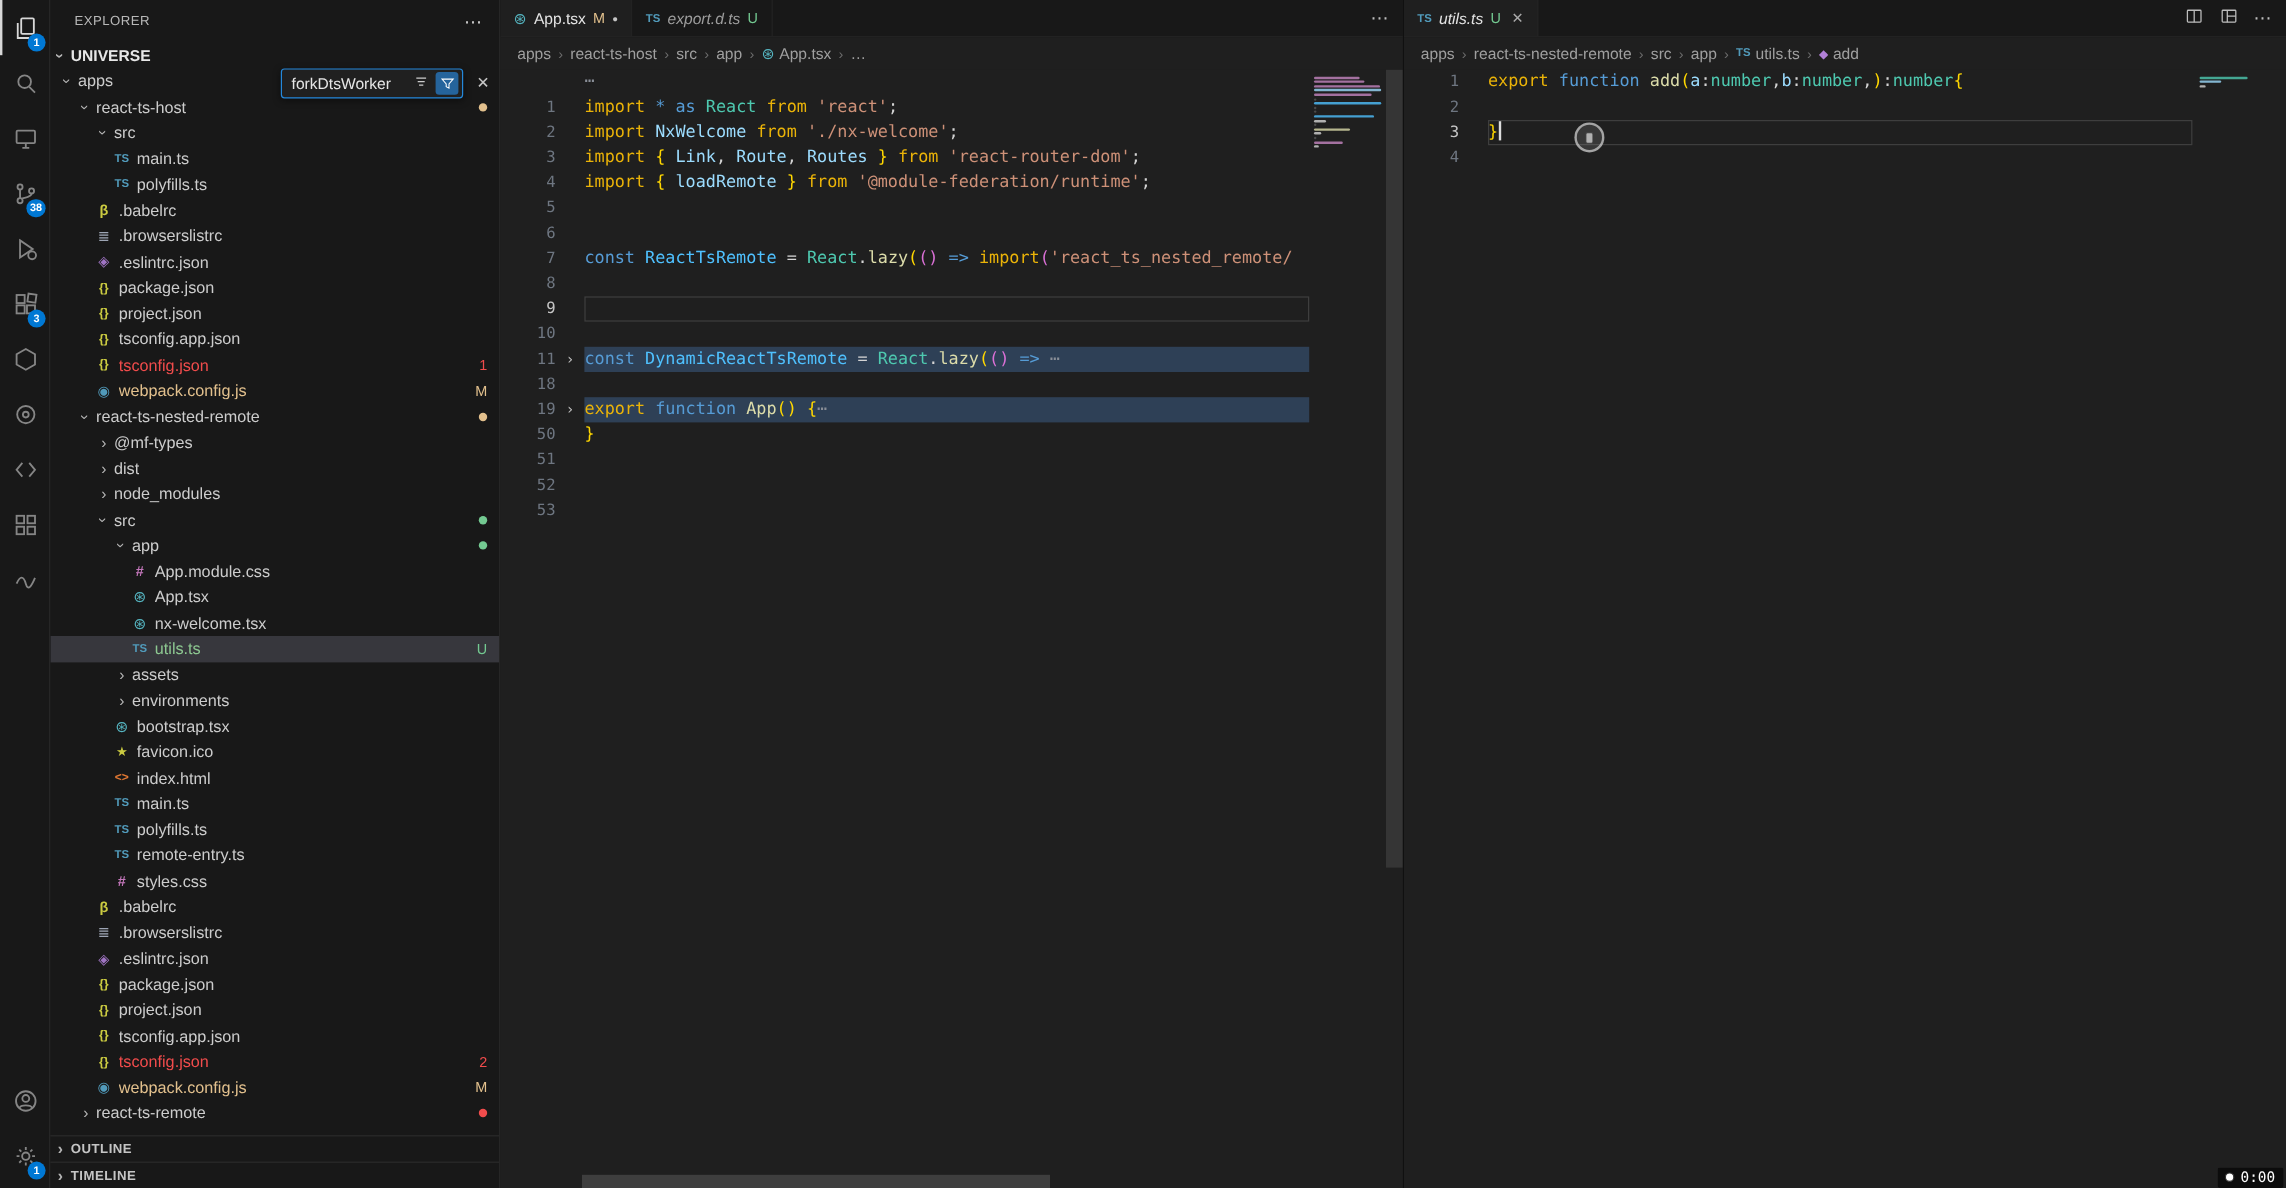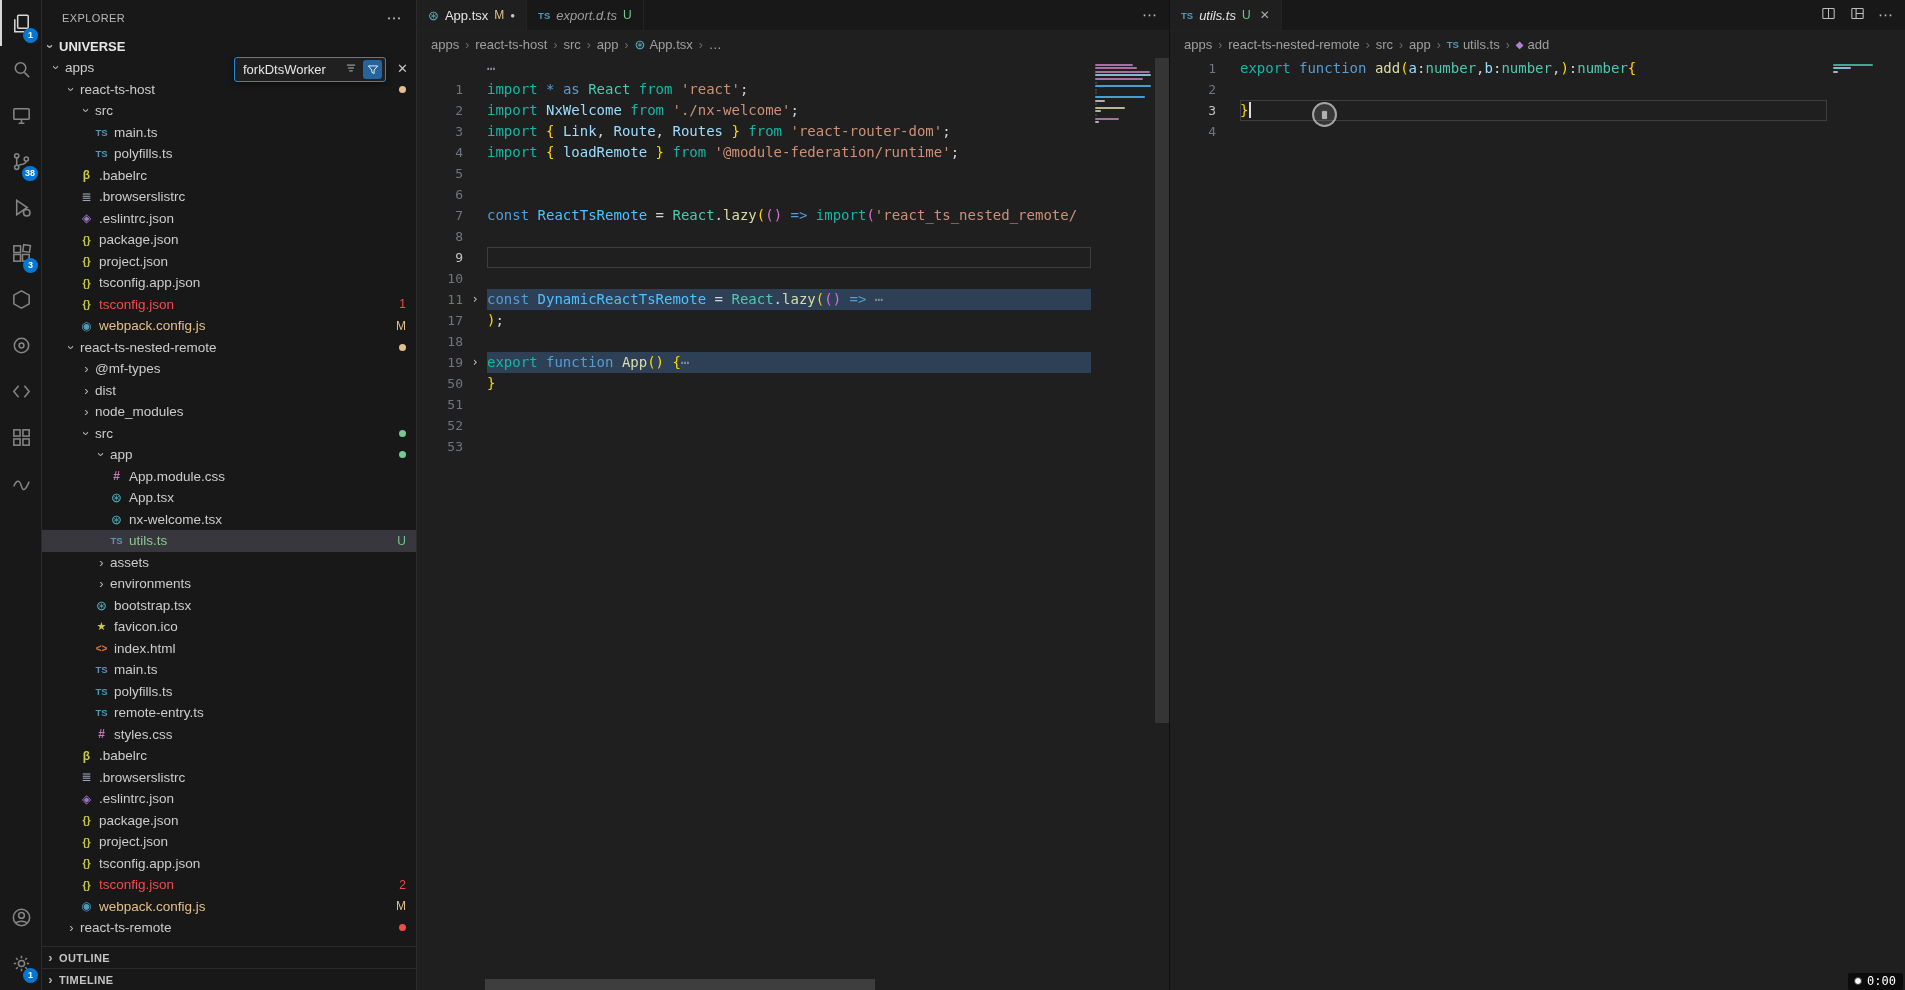--- a/index.html
+++ b/index.html
@@ -62,21 +62,21 @@
   .codewrap{flex:1;position:relative;overflow:hidden;background:#1f1f1f;font-family:"DejaVu Sans Mono",monospace}
   .codelines{position:absolute;top:0;left:0;right:78px}
   .line{display:flex;height:21px;line-height:21px;font-size:14px;white-space:pre}
   .lnum{width:46px;flex:none;text-align:right;color:#6e7681;font-size:13px}
   .lfold{width:24px;flex:none;text-align:center;color:#c0c0c0;font-size:12px}
   .ltext{flex:1;min-width:0;overflow:hidden}
   .line.hl .ltext{background:rgba(62,100,146,.48)}
   .line.cur .ltext{outline:1px solid rgba(255,255,255,.14);outline-offset:-1px}
   .line.cur .lnum{color:#c6c6c6}
   .caret{display:inline-block;width:2px;height:16px;background:#dcdcdc;vertical-align:-3px;margin-left:1px}
-  .tk-k{color:#14b8a6}.tk-s{color:#569CD6}.tk-v{color:#9CDCFE}.tk-t{color:#4EC9B0}.tk-f{color:#DCDCAA}
+  .tk-k{color:#eab308}.tk-s{color:#569CD6}.tk-v{color:#9CDCFE}.tk-t{color:#4EC9B0}.tk-f{color:#DCDCAA}
   .tk-str{color:#CE9178}.tk-p{color:#D4D4D4}.tk-c1{color:#FFD700}.tk-c2{color:#DA70D6}.tk-cn{color:#4FC1FF}.tk-el{color:#8a8f98}
 
   .minimap{position:absolute;top:4px;width:58px}
   .g1 .minimap{right:16px}
   .g2 .minimap{right:14px}
   .mbar{height:2px;margin:1.6px 0;opacity:.8;border-radius:1px}
   .vthumb{position:absolute;top:0;right:0;width:14px;height:665px;background:rgba(121,121,121,.25)}
   .hthumb{position:absolute;bottom:0;left:68px;width:390px;height:11px;background:rgba(121,121,121,.35)}
   .clickdot{position:absolute;width:25px;height:25px;border:2px solid rgba(225,225,225,.65);border-radius:50%;background:rgba(170,170,170,.18);display:flex;align-items:center;justify-content:center}
   .clickdot::after{content:"";width:5px;height:8px;border:1.5px solid rgba(40,40,40,.8);border-radius:2px;background:rgba(230,230,230,.7)}
@@ -443,21 +443,20 @@
             <div class="line"><span class="lnum">2</span><span class="lfold"></span><span class="ltext"><span class="tk-k">import </span><span class="tk-v">NxWelcome </span><span class="tk-k">from </span><span class="tk-str">'./nx-welcome'</span><span class="tk-p">;</span></span></div>
             <div class="line"><span class="lnum">3</span><span class="lfold"></span><span class="ltext"><span class="tk-k">import </span><span class="tk-c1">{ </span><span class="tk-v">Link</span><span class="tk-p">, </span><span class="tk-v">Route</span><span class="tk-p">, </span><span class="tk-v">Routes</span><span class="tk-c1"> }</span><span class="tk-k"> from </span><span class="tk-str">'react-router-dom'</span><span class="tk-p">;</span></span></div>
             <div class="line"><span class="lnum">4</span><span class="lfold"></span><span class="ltext"><span class="tk-k">import </span><span class="tk-c1">{ </span><span class="tk-v">loadRemote</span><span class="tk-c1"> }</span><span class="tk-k"> from </span><span class="tk-str">'@module-federation/runtime'</span><span class="tk-p">;</span></span></div>
             <div class="line"><span class="lnum">5</span><span class="lfold"></span></div>
             <div class="line"><span class="lnum">6</span><span class="lfold"></span><span class="ltext"></span></div>
             <div class="line"><span class="lnum">7</span><span class="lfold"></span><span class="ltext"><span class="tk-s">const </span><span class="tk-cn">ReactTsRemote </span><span class="tk-p">= </span><span class="tk-t">React</span><span class="tk-p">.</span><span class="tk-f">lazy</span><span class="tk-c1">(</span><span class="tk-c2">()</span><span class="tk-p"> </span><span class="tk-s">=&gt;</span><span class="tk-p"> </span><span class="tk-k">import</span><span class="tk-c2">(</span><span class="tk-str">'react_ts_nested_remote/</span></span></div>
             <div class="line"><span class="lnum">8</span><span class="lfold"></span><span class="ltext"></span></div>
             <div class="line cur"><span class="lnum">9</span><span class="lfold"></span><span class="ltext"></span></div>
             <div class="line"><span class="lnum">10</span><span class="lfold"></span><span class="ltext"></span></div>
             <div class="line hl"><span class="lnum">11</span><span class="lfold">›</span><span class="ltext"><span class="tk-s">const </span><span class="tk-cn">DynamicReactTsRemote </span><span class="tk-p">= </span><span class="tk-t">React</span><span class="tk-p">.</span><span class="tk-f">lazy</span><span class="tk-c1">(</span><span class="tk-c2">()</span><span class="tk-p"> </span><span class="tk-s">=&gt;</span><span class="tk-el"> ⋯</span></span></div>
-            <div class="line"><span class="lnum">17</span><span class="lfold"></span><span class="ltext"><span class="tk-c1">)</span><span class="tk-p">;</span></span></div>
             <div class="line"><span class="lnum">18</span><span class="lfold"></span><span class="ltext"></span></div>
             <div class="line hl"><span class="lnum">19</span><span class="lfold">›</span><span class="ltext"><span class="tk-k">export </span><span class="tk-s">function </span><span class="tk-f">App</span><span class="tk-c1">()</span><span class="tk-p"> </span><span class="tk-c1">{</span><span class="tk-el">⋯</span></span></div>
             <div class="line"><span class="lnum">50</span><span class="lfold"></span><span class="ltext"><span class="tk-c1">}</span></span></div>
             <div class="line"><span class="lnum">51</span><span class="lfold"></span><span class="ltext"></span></div>
             <div class="line"><span class="lnum">52</span><span class="lfold"></span></div>
             <div class="line"><span class="lnum">53</span><span class="lfold"></span><span class="ltext"></span></div>
           </div>
           <div class="minimap">
             <div class="mbar" style="width: 38px; background: rgb(197, 134, 192);"></div>
             <div class="mbar" style="width: 42px; background: rgb(197, 134, 192);"></div>

